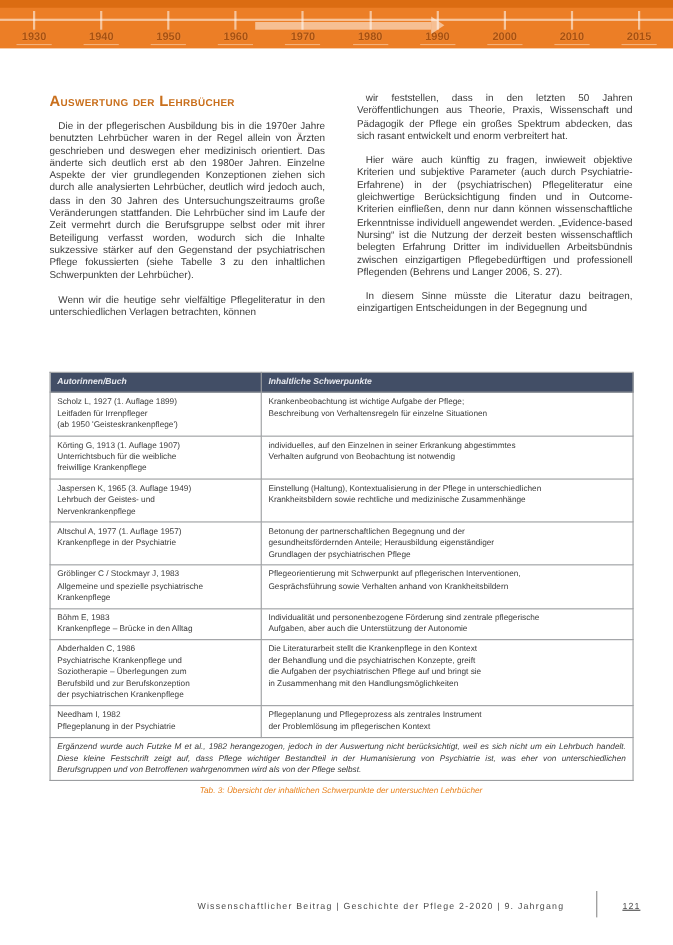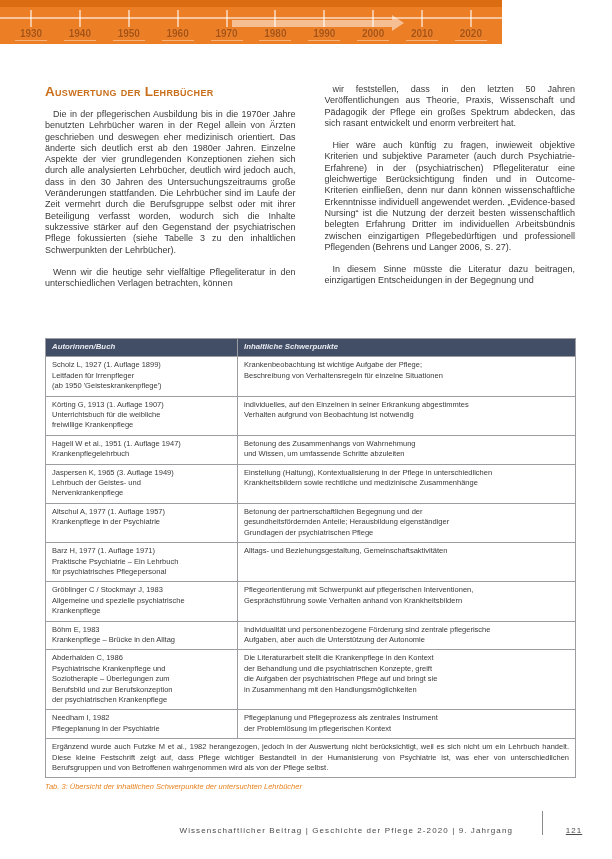--- a/index.html
+++ b/index.html
@@ -1,20 +1,20 @@
 <!DOCTYPE html>
 <html lang="de"><head>
 <meta charset="utf-8">
 <style>
   html,body{margin:0;padding:0;background:#ffffff;}
   .page{position:relative;width:612px;height:859px;background:#ffffff;overflow:hidden;
         font-family:"Liberation Sans","DejaVu Sans",sans-serif;color:#333;}
 
   
-  .band{position:absolute;left:0;top:0;width:502px;height:44px;background:#EC7E26;}
+  .band{position:absolute;left:0;top:0;width:612px;height:44px;background:#EC7E26;}
   .band-topstrip{position:absolute;left:0;top:0;width:100%;height:7px;background:#DB6C12;}
   .band-axis{position:absolute;left:0;top:17px;width:100%;height:2px;background:rgba(255,255,255,.55);}
   .band-years{position:absolute;left:0;top:10px;right:0;display:flex;justify-content:space-between;padding:0 10px;}
   .year-item{display:flex;flex-direction:column;align-items:center;width:42px;}
   .year-tick{width:2px;height:17px;background:rgba(255,255,255,.55);}
   .year-label{margin-top:1px;font-size:10px;font-weight:bold;color:#A8500E;
               text-shadow:0 0 1px rgba(255,255,255,.25);}
   .year-underline{width:32px;height:1px;background:rgba(255,255,255,.4);margin-top:1px;}
   .band-arrow{position:absolute;left:232px;top:20px;width:160px;height:7px;background:rgba(255,255,255,.5);}
   .band-arrow-head{position:absolute;left:392px;top:15px;width:0;height:0;
@@ -31,27 +31,27 @@
   
   .table-wrap{position:absolute;left:45px;top:338px;width:530px;}
   table.lit{width:100%;border-collapse:collapse;table-layout:fixed;
             font-size:7.5px;line-height:10.4px;color:#3a3a3a;}
   table.lit td,table.lit th{border:1px solid #9b9da0;vertical-align:top;
             padding:3px 6px 4px 6px;white-space:pre-line;}
   table.lit{border:1px solid #7d8288;}
   th.hdr{background:#424E66;color:#E9EBF1;font-weight:bold;text-align:left;
          font-size:7.8px;padding:3px 6px;border:1px solid #424E66;border-bottom:2px solid #ffffff;font-style:italic;}
   col.c1{width:192px;} col.c2{width:338px;}
-  td.note{white-space:normal;text-align:justify;}
-
-  .caption{margin-top:4px;font-size:7.5px;font-style:italic;color:#E8821E;}
+  td.note{white-space:normal;text-align:justify;font-style:italic;}
+
+  .caption{margin-top:4px;font-size:7.5px;font-style:italic;color:#E8821E;text-align:center;}
 
   
   .footer{position:absolute;left:45px;top:809px;width:547px;height:26px;
-          display:flex;align-items:flex-end;gap:13px;}
+          display:flex;align-items:center;gap:13px;}
   .footer-text{flex:1;text-align:right;font-size:8px;letter-spacing:1.1px;color:#4b4b4b;
                padding-right:16px;padding-top:3px;}
   .footer-divider{width:1px;height:24px;background:#8a8a8a;}
   .footer-page{width:36px;text-align:center;font-size:8px;letter-spacing:1px;color:#4b4b4b;padding-top:3px;text-decoration:underline;}
 </style>
 </head>
 <body>
 
 <div class="page">
 
@@ -99,21 +99,21 @@
           <div class="year-label">2000</div>
           <div class="year-underline"></div>
         </div>
       <div class="year-item">
           <div class="year-tick"></div>
           <div class="year-label">2010</div>
           <div class="year-underline"></div>
         </div>
       <div class="year-item">
           <div class="year-tick"></div>
-          <div class="year-label">2020</div>
+          <div class="year-label">2015</div>
           <div class="year-underline"></div>
         </div>
     </div>
     <div class="band-arrow"></div>
     <div class="band-arrow-head"></div>
   </div>
 
   <div class="columns">
     <div class="col">
       <h2 class="article-title">Auswertung der Lehrbücher</h2>
@@ -148,44 +148,32 @@
 Beschreibung von Verhaltensregeln für einzelne Situationen</td>
           </tr>
         <tr>
             <td>Körting G, 1913 (1. Auflage 1907)
 Unterrichtsbuch für die weibliche
 freiwillige Krankenpflege</td>
             <td>individuelles, auf den Einzelnen in seiner Erkrankung abgestimmtes
 Verhalten aufgrund von Beobachtung ist notwendig</td>
           </tr>
         <tr>
-            <td>Hagell W et al., 1951 (1. Auflage 1947)
-Krankenpflegelehrbuch</td>
-            <td>Betonung des Zusammenhangs von Wahrnehmung
-und Wissen, um umfassende Schritte abzuleiten</td>
-          </tr>
-        <tr>
             <td>Jaspersen K, 1965 (3. Auflage 1949)
 Lehrbuch der Geistes- und
 Nervenkrankenpflege</td>
             <td>Einstellung (Haltung), Kontextualisierung in der Pflege in unterschiedlichen
 Krankheitsbildern sowie rechtliche und medizinische Zusammenhänge</td>
           </tr>
         <tr>
             <td>Altschul A, 1977 (1. Auflage 1957)
 Krankenpflege in der Psychiatrie</td>
             <td>Betonung der partnerschaftlichen Begegnung und der
 gesundheitsfördernden Anteile; Herausbildung eigenständiger
 Grundlagen der psychiatrischen Pflege</td>
-          </tr>
-        <tr>
-            <td>Barz H, 1977 (1. Auflage 1971)
-Praktische Psychiatrie – Ein Lehrbuch
-für psychiatrisches Pflegepersonal</td>
-            <td>Alltags- und Beziehungsgestaltung, Gemeinschaftsaktivitäten</td>
           </tr>
         <tr>
             <td>Gröblinger C / Stockmayr J, 1983
 Allgemeine und spezielle psychiatrische
 Krankenpflege</td>
             <td>Pflegeorientierung mit Schwerpunkt auf pflegerischen Interventionen,
 Gesprächsführung sowie Verhalten anhand von Krankheitsbildern</td>
           </tr>
         <tr>
             <td>Böhm E, 1983

